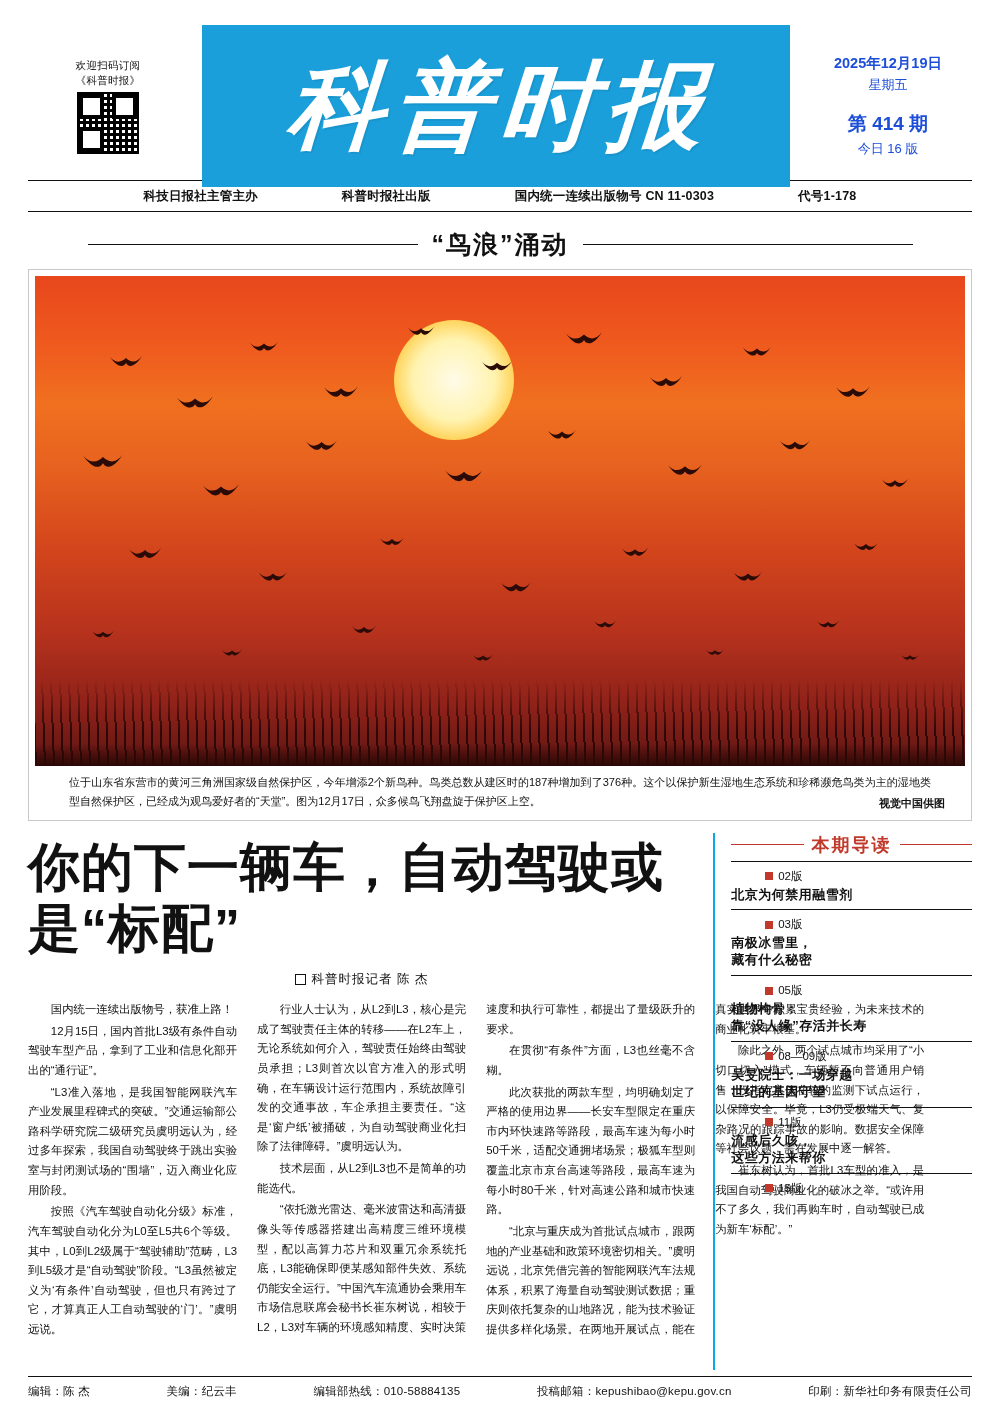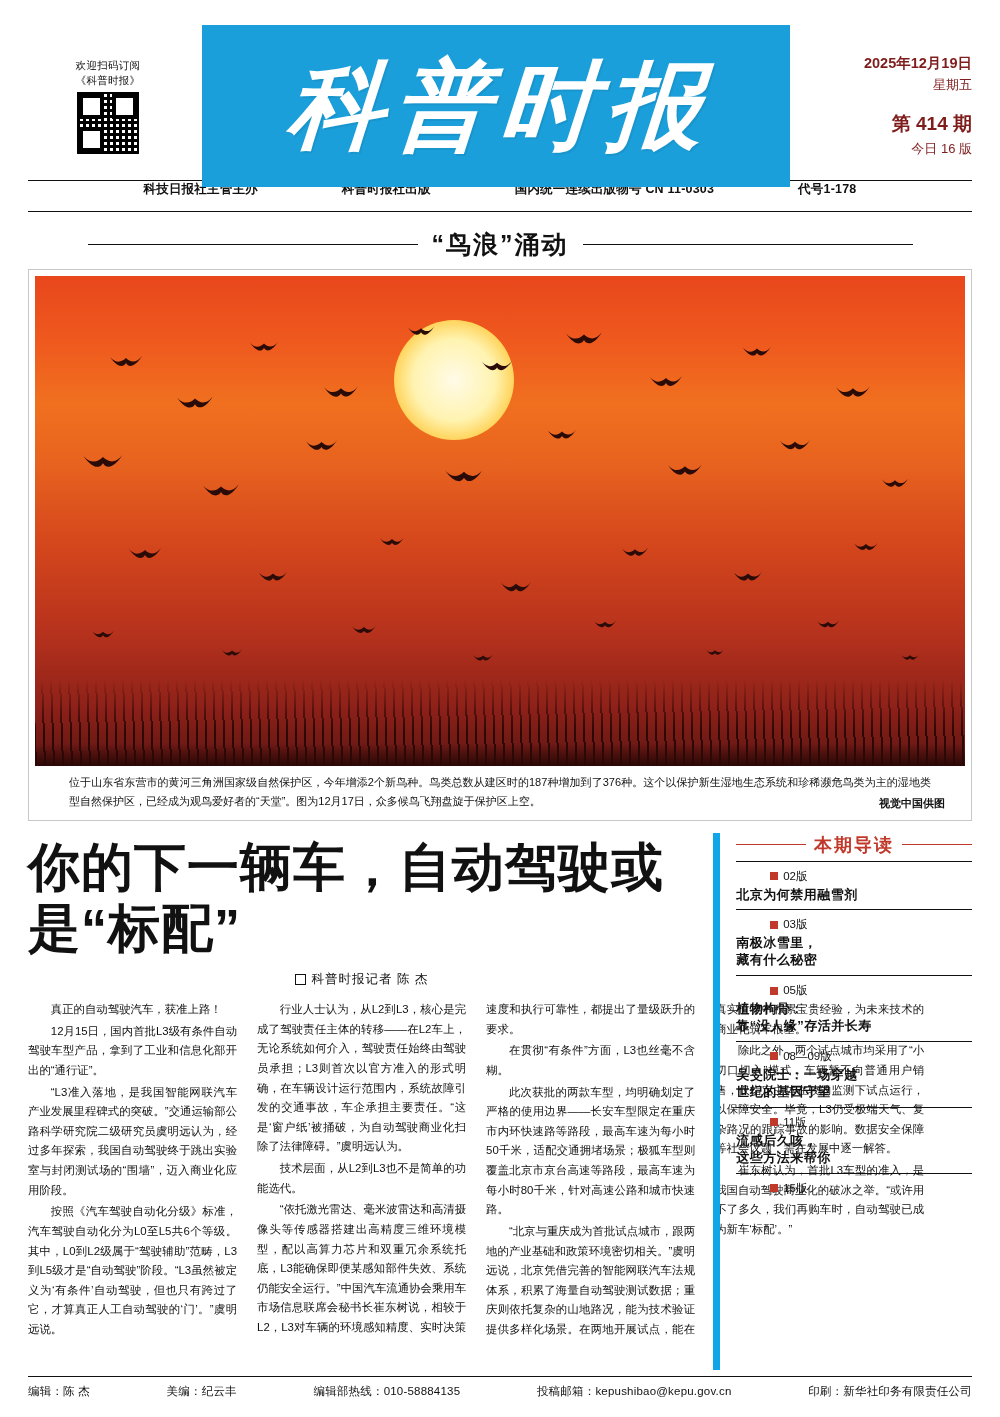--- a/index.html
+++ b/index.html
@@ -89,36 +89,37 @@
     font-style: italic;
     font-size: 96px;
     letter-spacing: 10px;
     line-height: 1;
     text-shadow: 2px 2px 0 rgba(0,0,0,0.06);
     transform: skewX(-4deg);
     padding-left: 8px;
   }
   .issue-block {
     width: 168px;
-    text-align: right;
-    color: #7f1d1d;
+    text-align: center;
+    color: #1d4ed8;
     line-height: 1.6;
   }
   .issue-date { font-size: 14.5px; font-weight: bold; }
   .issue-week { font-size: 13px; }
   .issue-no   { font-size: 19px; font-weight: bold; margin-top: 13px; }
   .issue-pages{ font-size: 13px; }
 
   
   .info-bar {
     border-top: 1.5px solid #111;
     border-bottom: 1.5px solid #111;
     margin-top: 10px;
     height: 30px;
     display: flex;
+    align-items: center;
     justify-content: center;
     gap: 16px;
     font-size: 12.5px;
     font-weight: bold;
     letter-spacing: 0.2px;
   }
   .info-bar span { padding: 0 34px; }
 
   
   .photo-section {
@@ -245,21 +246,21 @@
     height: 370px;
   }
   .cols p {
     margin: 0 0 2px 0;
     text-indent: 2em;
   }
 
   
   .guide {
     width: 262px;
-    border-left: 7px solid #0ea5e9;
+    border-left: 2px solid #0ea5e9;
     padding-left: 16px;
     box-sizing: border-box;
   }
   .guide-head {
     display: flex;
     align-items: center;
     justify-content: center;
     gap: 8px;
     margin-bottom: 4px;
   }
@@ -536,21 +537,21 @@
   </div>
 
   <div class="lower">
 
     <div class="article">
       <div class="headline">你的下一辆车，自动驾驶或是“标配”</div>
       <div class="byline">
         <span class="box"></span><span>科普时报记者 陈 杰</span>
       </div>
       <div class="cols">
-        <p>真正的自动驾驶汽车，获准上路！</p>
+        <p>国内统一连续出版物号，获准上路！</p>
         <p>12月15日，国内首批L3级有条件自动驾驶车型产品，拿到了工业和信息化部开出的“通行证”。</p>
         <p>“L3准入落地，是我国智能网联汽车产业发展里程碑式的突破。”交通运输部公路科学研究院二级研究员虞明远认为，经过多年探索，我国自动驾驶终于跳出实验室与封闭测试场的“围墙”，迈入商业化应用阶段。</p>
         <p>按照《汽车驾驶自动化分级》标准，汽车驾驶自动化分为L0至L5共6个等级。其中，L0到L2级属于“驾驶辅助”范畴，L3到L5级才是“自动驾驶”阶段。“L3虽然被定义为‘有条件’自动驾驶，但也只有跨过了它，才算真正人工自动驾驶的‘门’。”虞明远说。</p>
         <p>行业人士认为，从L2到L3，核心是完成了驾驶责任主体的转移——在L2车上，无论系统如何介入，驾驶责任始终由驾驶员承担；L3则首次以官方准入的形式明确，在车辆设计运行范围内，系统故障引发的交通事故，车企承担主要责任。“这是‘窗户纸’被捅破，为自动驾驶商业化扫除了法律障碍。”虞明远认为。</p>
         <p>技术层面，从L2到L3也不是简单的功能选代。</p>
         <p>“依托激光雷达、毫米波雷达和高清摄像头等传感器搭建出高精度三维环境模型，配以高算力芯片和双重冗余系统托底，L3能确保即便某感知部件失效、系统仍能安全运行。”中国汽车流通协会乘用车市场信息联席会秘书长崔东树说，相较于L2，L3对车辆的环境感知精度、实时决策速度和执行可靠性，都提出了量级跃升的要求。</p>
         <p>在贯彻“有条件”方面，L3也丝毫不含糊。</p>
         <p>此次获批的两款车型，均明确划定了严格的使用边界——长安车型限定在重庆市内环快速路等路段，最高车速为每小时50千米，适配交通拥堵场景；极狐车型则覆盖北京市京台高速等路段，最高车速为每小时80千米，针对高速公路和城市快速路。</p>
         <p>“北京与重庆成为首批试点城市，跟两地的产业基础和政策环境密切相关。”虞明远说，北京凭借完善的智能网联汽车法规体系，积累了海量自动驾驶测试数据；重庆则依托复杂的山地路况，能为技术验证提供多样化场景。在两地开展试点，能在真实世界中积累宝贵经验，为未来技术的商业化筑牢根基。</p>
         <p>除此之外，两个试点城市均采用了“小切口切入”模式，车辆暂不向普通用户销售，仅指定主体在较的监测下试点运行，以保障安全。毕竟，L3仍受极端天气、复杂路况的跟踪事故的影响。数据安全保障等社会议题，需在发展中逐一解答。</p>

